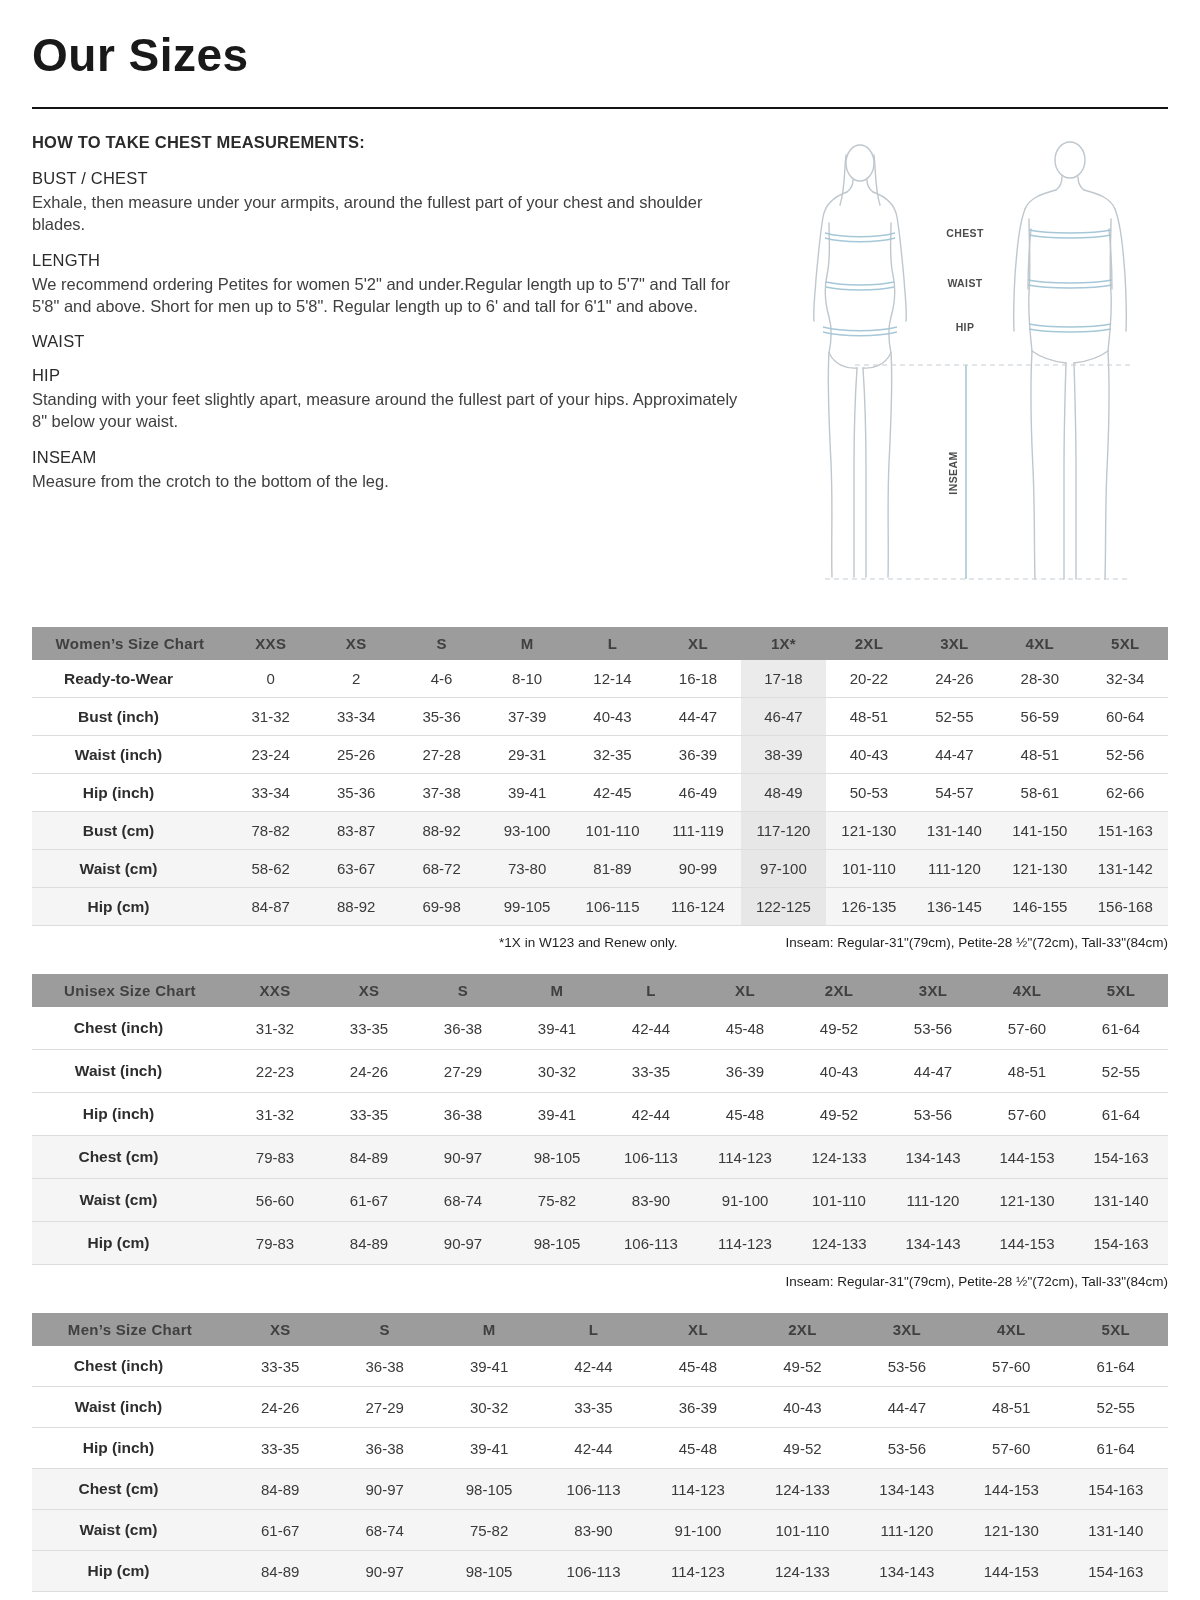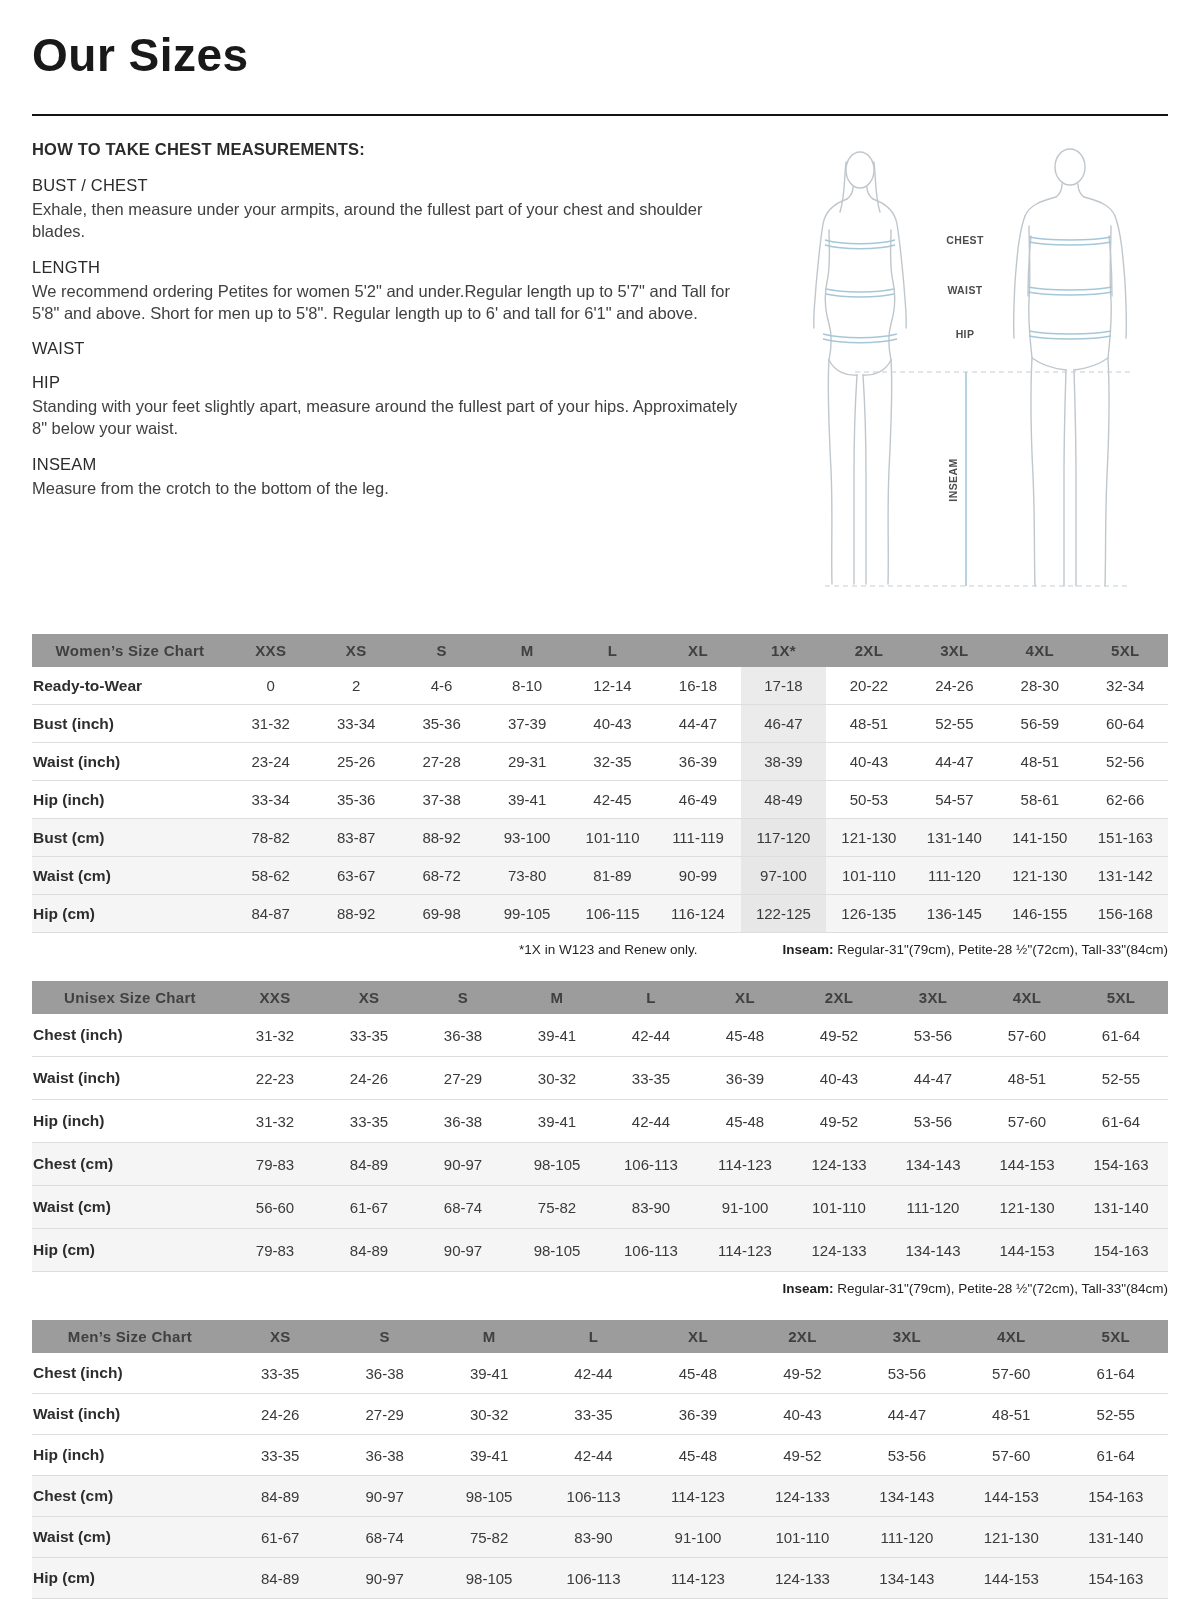--- a/index.html
+++ b/index.html
@@ -8,21 +8,21 @@
     background: #ffffff;
     font-family: "Liberation Sans", sans-serif;
     color: #3c3c3c;
   }
   .page { padding: 24px 32px 10px; }
 
   h1 {
     font-size: 46px;
     font-weight: 800;
     color: #191919;
-    margin: 4px 0 32px;
+    margin: 4px 0 25px;
     letter-spacing: .5px;
   }
   .title-rule { border-top: 2px solid #141414; margin-bottom: 24px; }
 
   .content-row { display: flex; gap: 16px; }
   .instructions { width: 724px; }
   .instr-heading {
     font-weight: 700; font-size: 16.5px; color: #2b2b2b;
     margin-bottom: 17px; letter-spacing: .2px;
   }
@@ -47,36 +47,36 @@
   .table-section { margin-top: 24px; }
   table.size-table { width: 100%; border-collapse: collapse; table-layout: fixed; }
   col.label-col { width: 196px; }
   thead th {
     background: #9c9c9c; color: #404040; font-size: 15px; font-weight: 700;
     height: 33px; letter-spacing: .3px; padding: 0;
   }
   tbody tr { border-bottom: 1px solid #dddddd; }
   tbody tr.shaded { background: #f5f5f5; }
   tbody th {
-    text-align: left; padding-right: 24px; font-size: 15.5px;
+    text-align: center; padding-right: 24px; font-size: 15.5px;
     font-weight: 700; color: #2d2d2d;
   }
   tbody td { text-align: center; font-size: 15px; color: #3a3a3a; padding: 0; }
   td.hl { background: #ebebeb; }
   tr.shaded td.hl { background: #e7e7e7; }
 
   .sec-0 tbody th, .sec-0 tbody td { height: 35px; }
   .sec-1 tbody th, .sec-1 tbody td { height: 40px; }
   .sec-2 tbody th, .sec-2 tbody td { height: 38px; }
 
   .footnote {
     display: flex; justify-content: flex-end; gap: 85px;
     margin-top: 9px; font-size: 13.5px; color: #1f1f1f;
   }
-  .footnote b { font-weight: 700; }
+  .footnote b { font-weight: 400; margin-left: 23px; }
 </style>
 </head>
 <body>
 
 <div class="page">
 
   <h1>Our Sizes</h1>
   <div class="title-rule"></div>
 
   <div class="content-row">

